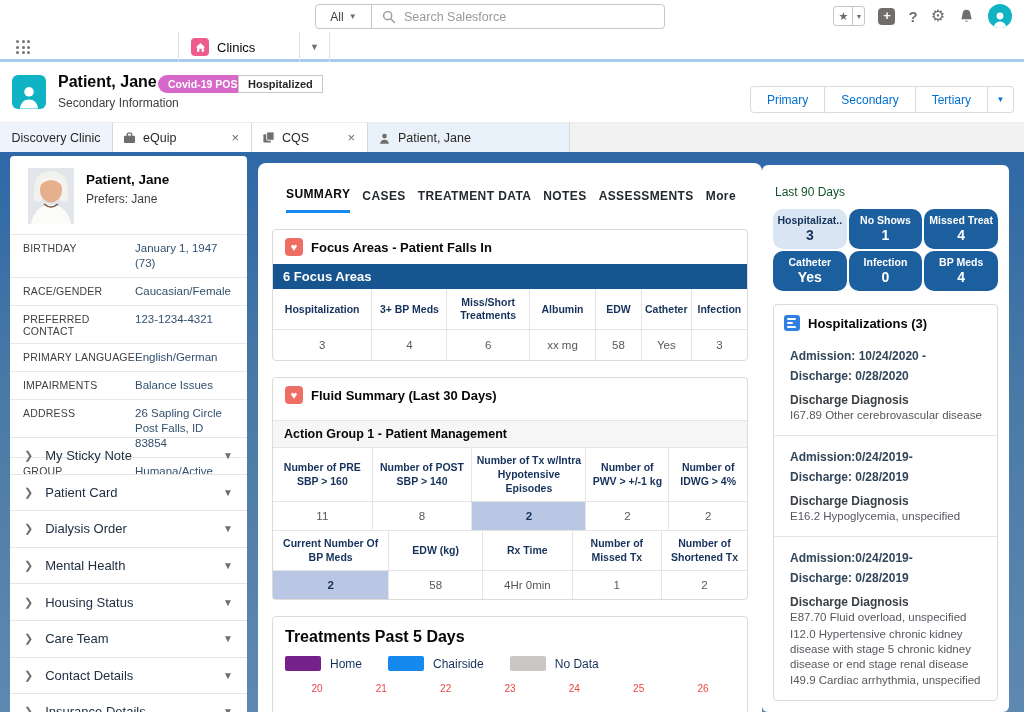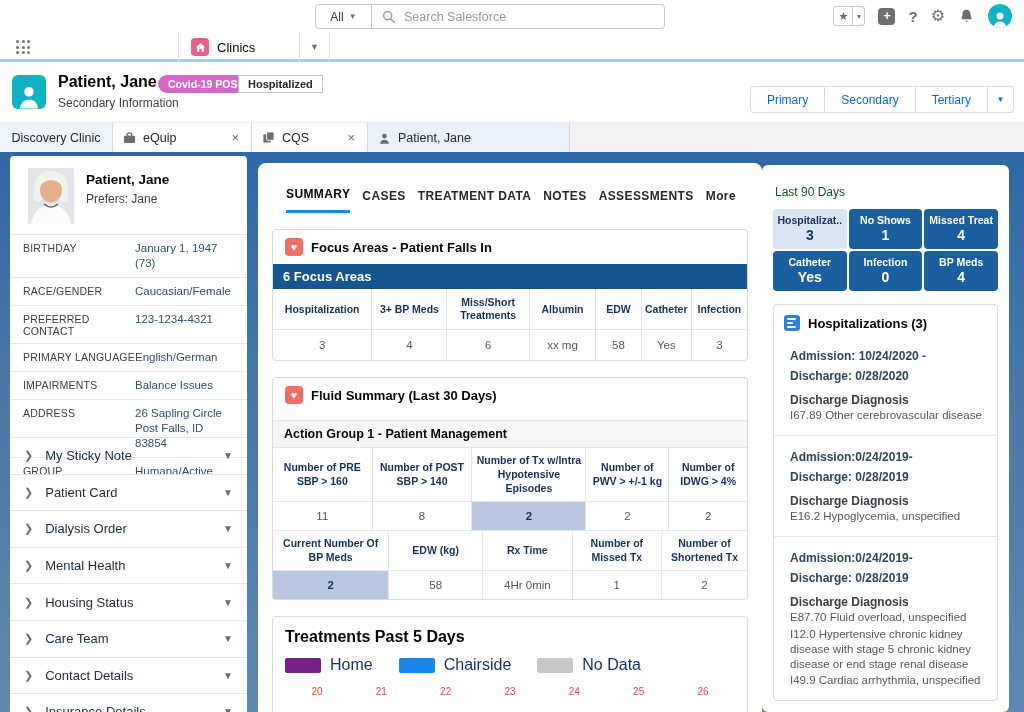--- a/index.html
+++ b/index.html
@@ -128,32 +128,32 @@
   .th:last-child, .tv:last-child { border-right:none; }
   .tv { font-size:11.5px; color:#54585e; text-align:center; padding:8px 2px; border-top:1px solid #e5e5e5;
     border-right:1px solid #e5e5e5; }
   .tv.hl { background:#b9c7e4; color:#16325c; font-weight:bold; }
 
   .treat-card { margin-top:16px; padding-bottom:14px; }
   .treat-title { font-size:16px; font-weight:bold; color:#080707; padding:11px 12px 8px 12px; }
   .legend { display:flex; align-items:center; gap:26px; padding:2px 12px 4px 12px; }
   .legend-item { display:flex; align-items:center; gap:9px; }
   .legend-swatch { width:36px; height:15px; border-radius:2px; }
-  .legend-label { font-size:16px; color:#16325c; }
+  .legend-label { font-size:12px; color:#16325c; }
   .donut-row { display:flex; justify-content:space-between; padding:8px 14px 0 14px; }
   .donut-col { width:60px; display:flex; flex-direction:column; align-items:center; }
   .donut-day { font-size:10px; color:#ef4444; margin-bottom:7px; }
   .donut-sub { font-size:12px; font-weight:bold; color:#3e3e3c; margin-top:4px; height:14px; }
 
   
   .right-card { position:absolute; left:762px; top:13px; width:247px; height:547px; background:#fff;
     border-radius:6px; padding:12px 11px; }
   .r-title { font-size:12px; color:#14532d; margin:8px 0 10px 2px; }
   .r-grid { display:grid; grid-template-columns:repeat(3,1fr); gap:2px; }
-  .r-cell { background:#1b5f9e; color:#fff; text-align:center; padding:5px 2px 6px 2px; border-radius:4px; cursor:pointer; }
+  .r-cell { background:#1b5f9e; color:#fff; text-align:center; padding:5px 2px 6px 2px; border-radius:10px; cursor:pointer; }
   .r-cell.selected { background:#d9e5f2; color:#16325c; }
   .r-cell .r-label { font-size:10.5px; font-weight:bold; white-space:nowrap; overflow:hidden; }
   .r-cell .r-value { font-size:14px; font-weight:bold; margin-top:1px; }
   .hosp-card { border:1px solid #dddbda; border-radius:4px; margin-top:13px; }
   .hosp-head { display:flex; align-items:center; gap:8px; padding:10px 10px 4px 10px; }
   .hosp-ico { width:16px; height:16px; background:#2f80e0; border-radius:3px; display:flex; flex-direction:column;
     justify-content:center; gap:2px; padding:0 3px; }
   .hosp-ico i { height:2px; background:#fff; border-radius:1px; }
   .hosp-ico i:nth-child(1){ width:9px; } .hosp-ico i:nth-child(2){ width:6px; } .hosp-ico i:nth-child(3){ width:9px; }
   .hosp-title { font-size:13px; font-weight:bold; color:#080707; }

